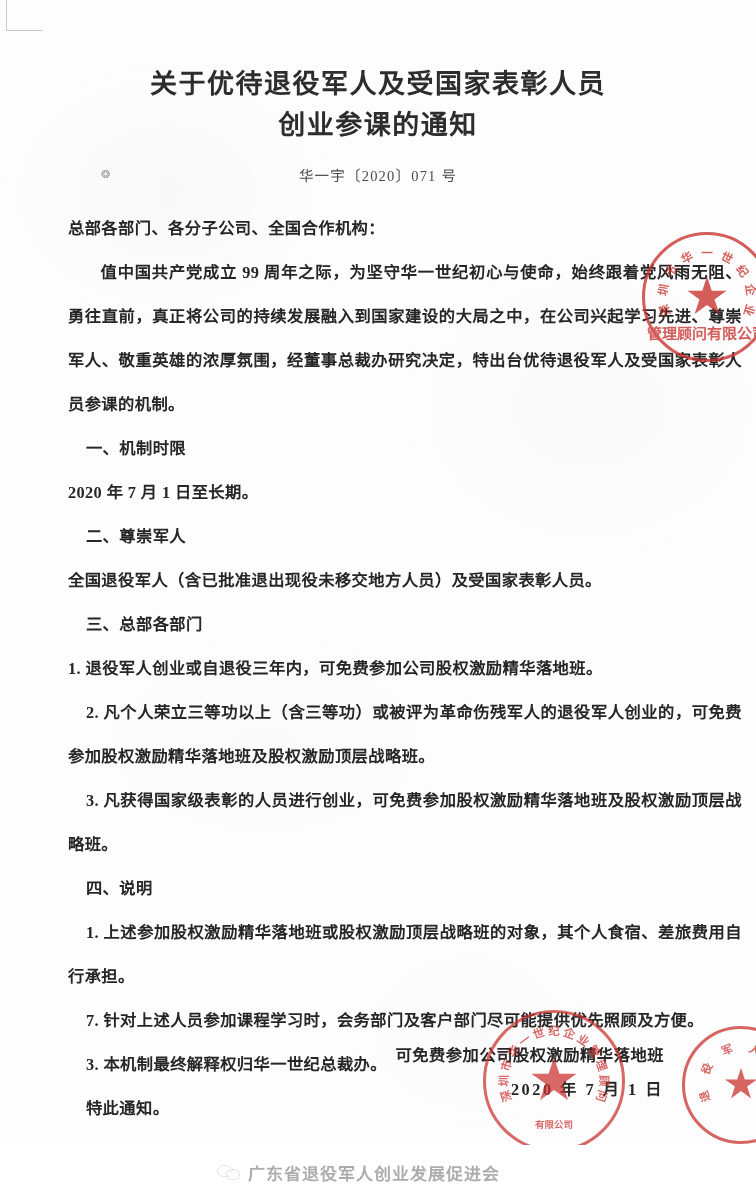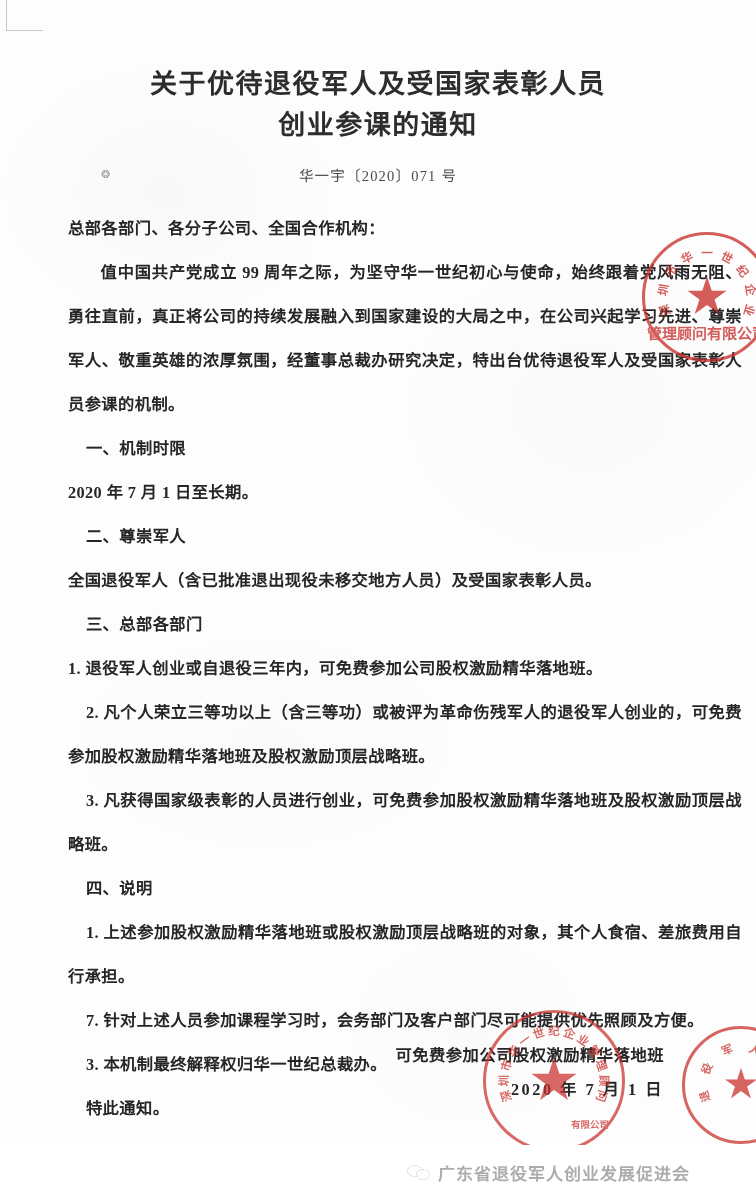--- a/index.html
+++ b/index.html
@@ -175,21 +175,21 @@
   
   #seal-company {
     width: 136px;
     height: 136px;
     left: 483px;
     top: 1010px;
     opacity: 0.72;
   }
   #seal-company .star { font-size: 48px; }
   #seal-company .ring-text span { font-size: 11.5px; }
-  #seal-company .bottom-text { font-size: 9.5px; margin-left: 36px; }
+  #seal-company .bottom-text { font-size: 9.5px; }
 
   
   #seal-bottom-right {
     width: 112px;
     height: 112px;
     right: -44px;
     top: 1026px;
     opacity: 0.74;
   }
   #seal-bottom-right .star { font-size: 34px; }
@@ -198,21 +198,21 @@
   
   .footer {
     position: absolute;
     left: 0;
     right: 0;
     bottom: 0;
     height: 54px;
     background: #ffffff;
     display: flex;
     align-items: center;
-    justify-content: flex-end;
+    justify-content: center;
     padding-right: 66px;
     box-sizing: border-box;
     z-index: 8;
     padding-left: 27px;
   }
   .footer-inner {
     display: flex;
     align-items: center;
     gap: 9px;
     opacity: 0.5;

